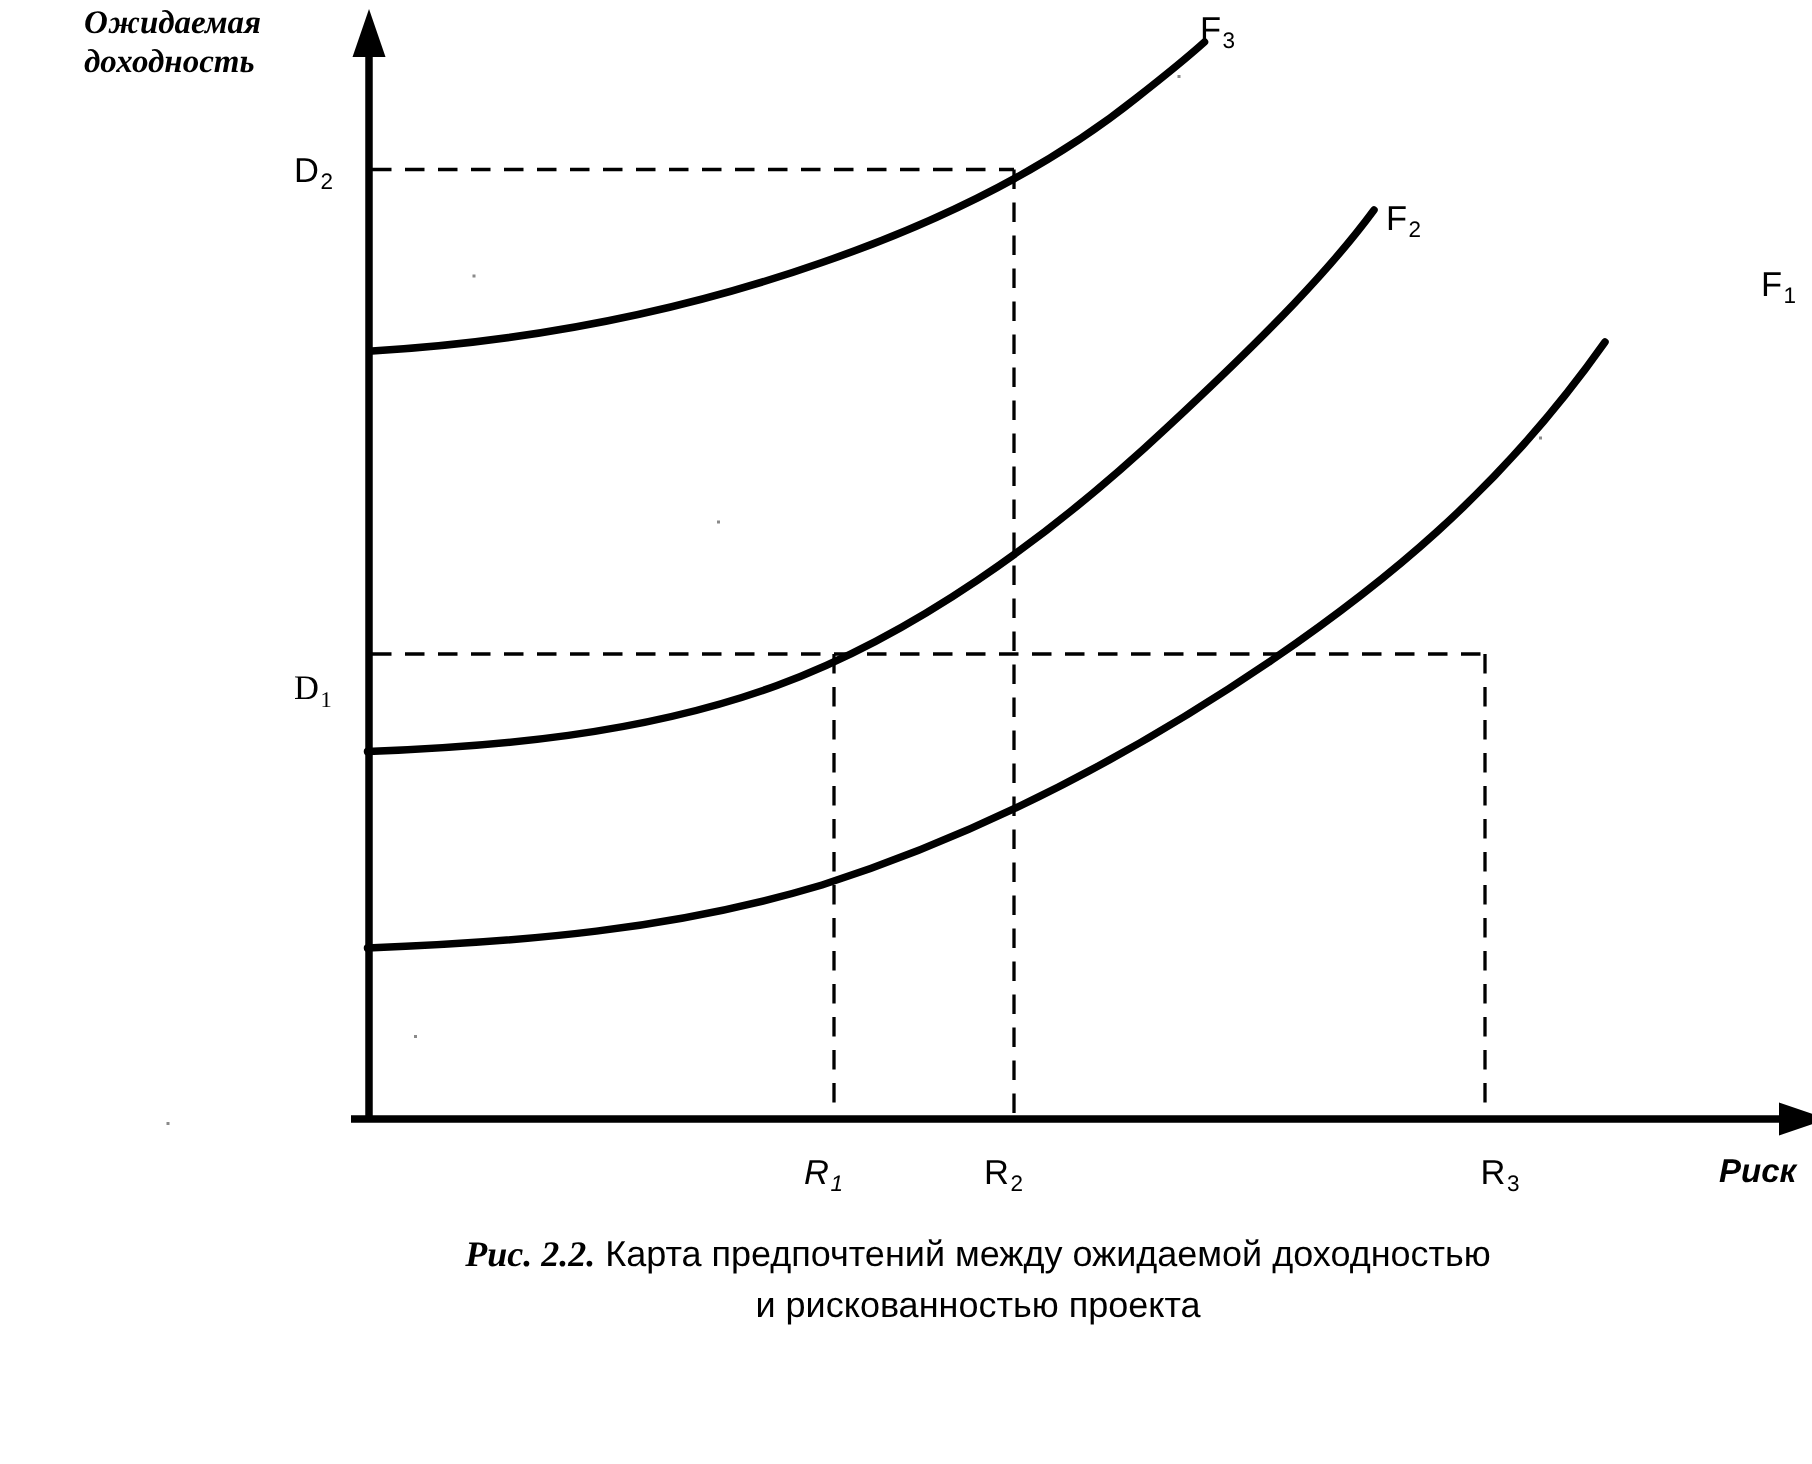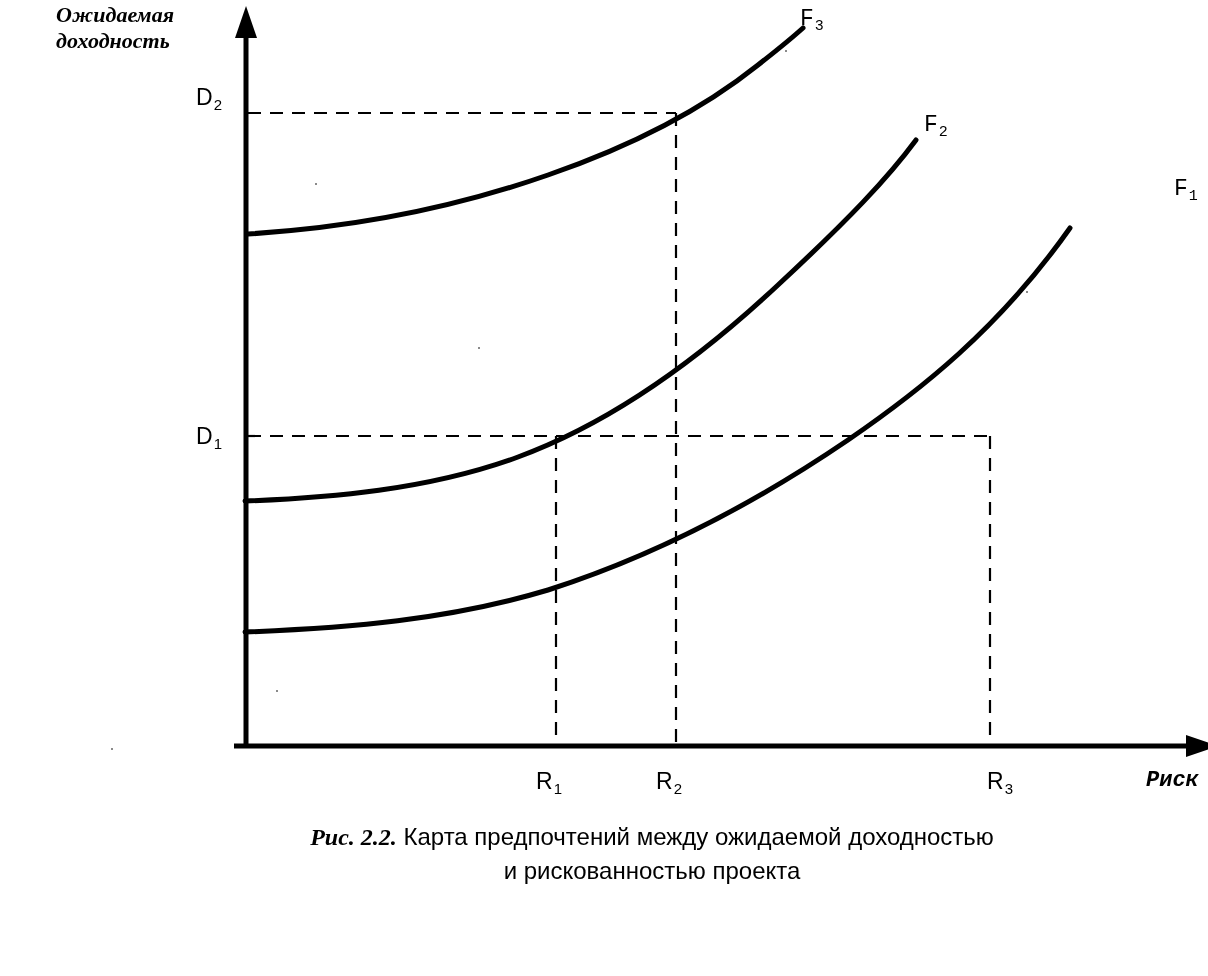--- a/index.html
+++ b/index.html
@@ -33,41 +33,41 @@
     font-weight: bold;
     font-size: 22px;
     line-height: 26px;
     text-align: left;
     white-space: pre-line;
   }
   .axis-title-x {
     position: absolute;
     left: 1098px;
     top: 768px;
-    font-family: Liberation Mono, monospace;
+    font-family: Liberation Sans, sans-serif;
     font-style: italic;
     font-weight: bold;
     font-size: 22px;
   }
   .tick-label {
     position: absolute;
     font-family: "Liberation Sans", sans-serif;
     font-size: 23px;
     white-space: nowrap;
   }
   .tick-label sub {
     font-size: 15px;
     vertical-align: baseline;
     position: relative;
     top: 5px;
     left: 1px;
   }
   .curve-label {
     position: absolute;
-    font-family: Liberation Mono, monospace;
+    font-family: Liberation Sans, sans-serif;
     font-size: 23px;
     white-space: nowrap;
   }
   .curve-label sub {
     font-size: 15px;
     vertical-align: baseline;
     position: relative;
     top: 5px;
     left: 1px;
   }
@@ -139,41 +139,41 @@
 
     <path d="M 200,234 C 300,228 400,210 500,175 C 590,144 660,105 710,65 C 733,47 745,37 755,28" fill="none" stroke="#000" stroke-width="5" stroke-linecap="round"></path>
 
   </svg>
 
   <div class="axis-title-y">Ожидаемая
 доходность</div>
 
   <div class="axis-title-x">Риск</div>
 
-  <div class="tick-label" style="left:148px; top:84px;">
+  <div class="tick-label" style="left:148px; top:100px;">
     <span>D</span><sub>2</sub>
   </div>
-  <div class="tick-label" style="left:148px; top:423px;">
+  <div class="tick-label" style="left:148px; top:446px;font-family:Liberation Serif, serif;">
     <span>D</span><sub>1</sub>
   </div>
 
-  <div class="tick-label" style="left:488px; top:768px;">
+  <div class="tick-label" style="left:488px; top:768px;font-style:italic;">
     <span>R</span><sub>1</sub>
   </div>
   <div class="tick-label" style="left:608px; top:768px;text-align:center;">
     <span>R</span><sub>2</sub>
   </div>
   <div class="tick-label" style="left:939px; top:768px;">
     <span>R</span><sub>3</sub>
   </div>
 
   <div class="curve-label" style="left:752px; top:6px;">
     <span>F</span><sub>3</sub>
   </div>
-  <div class="curve-label" style="left:876px; top:112px;">
+  <div class="curve-label" style="left:876px; top:132px;">
     <span>F</span><sub>2</sub>
   </div>
   <div class="curve-label" style="left:1126px; top:176px;">
     <span>F</span><sub>1</sub>
   </div>
 
   <div class="caption">
     <div>
       <span class="figno">Рис. 2.2.</span><span> Карта предпочтений между ожидаемой доходностью</span>
     </div>

